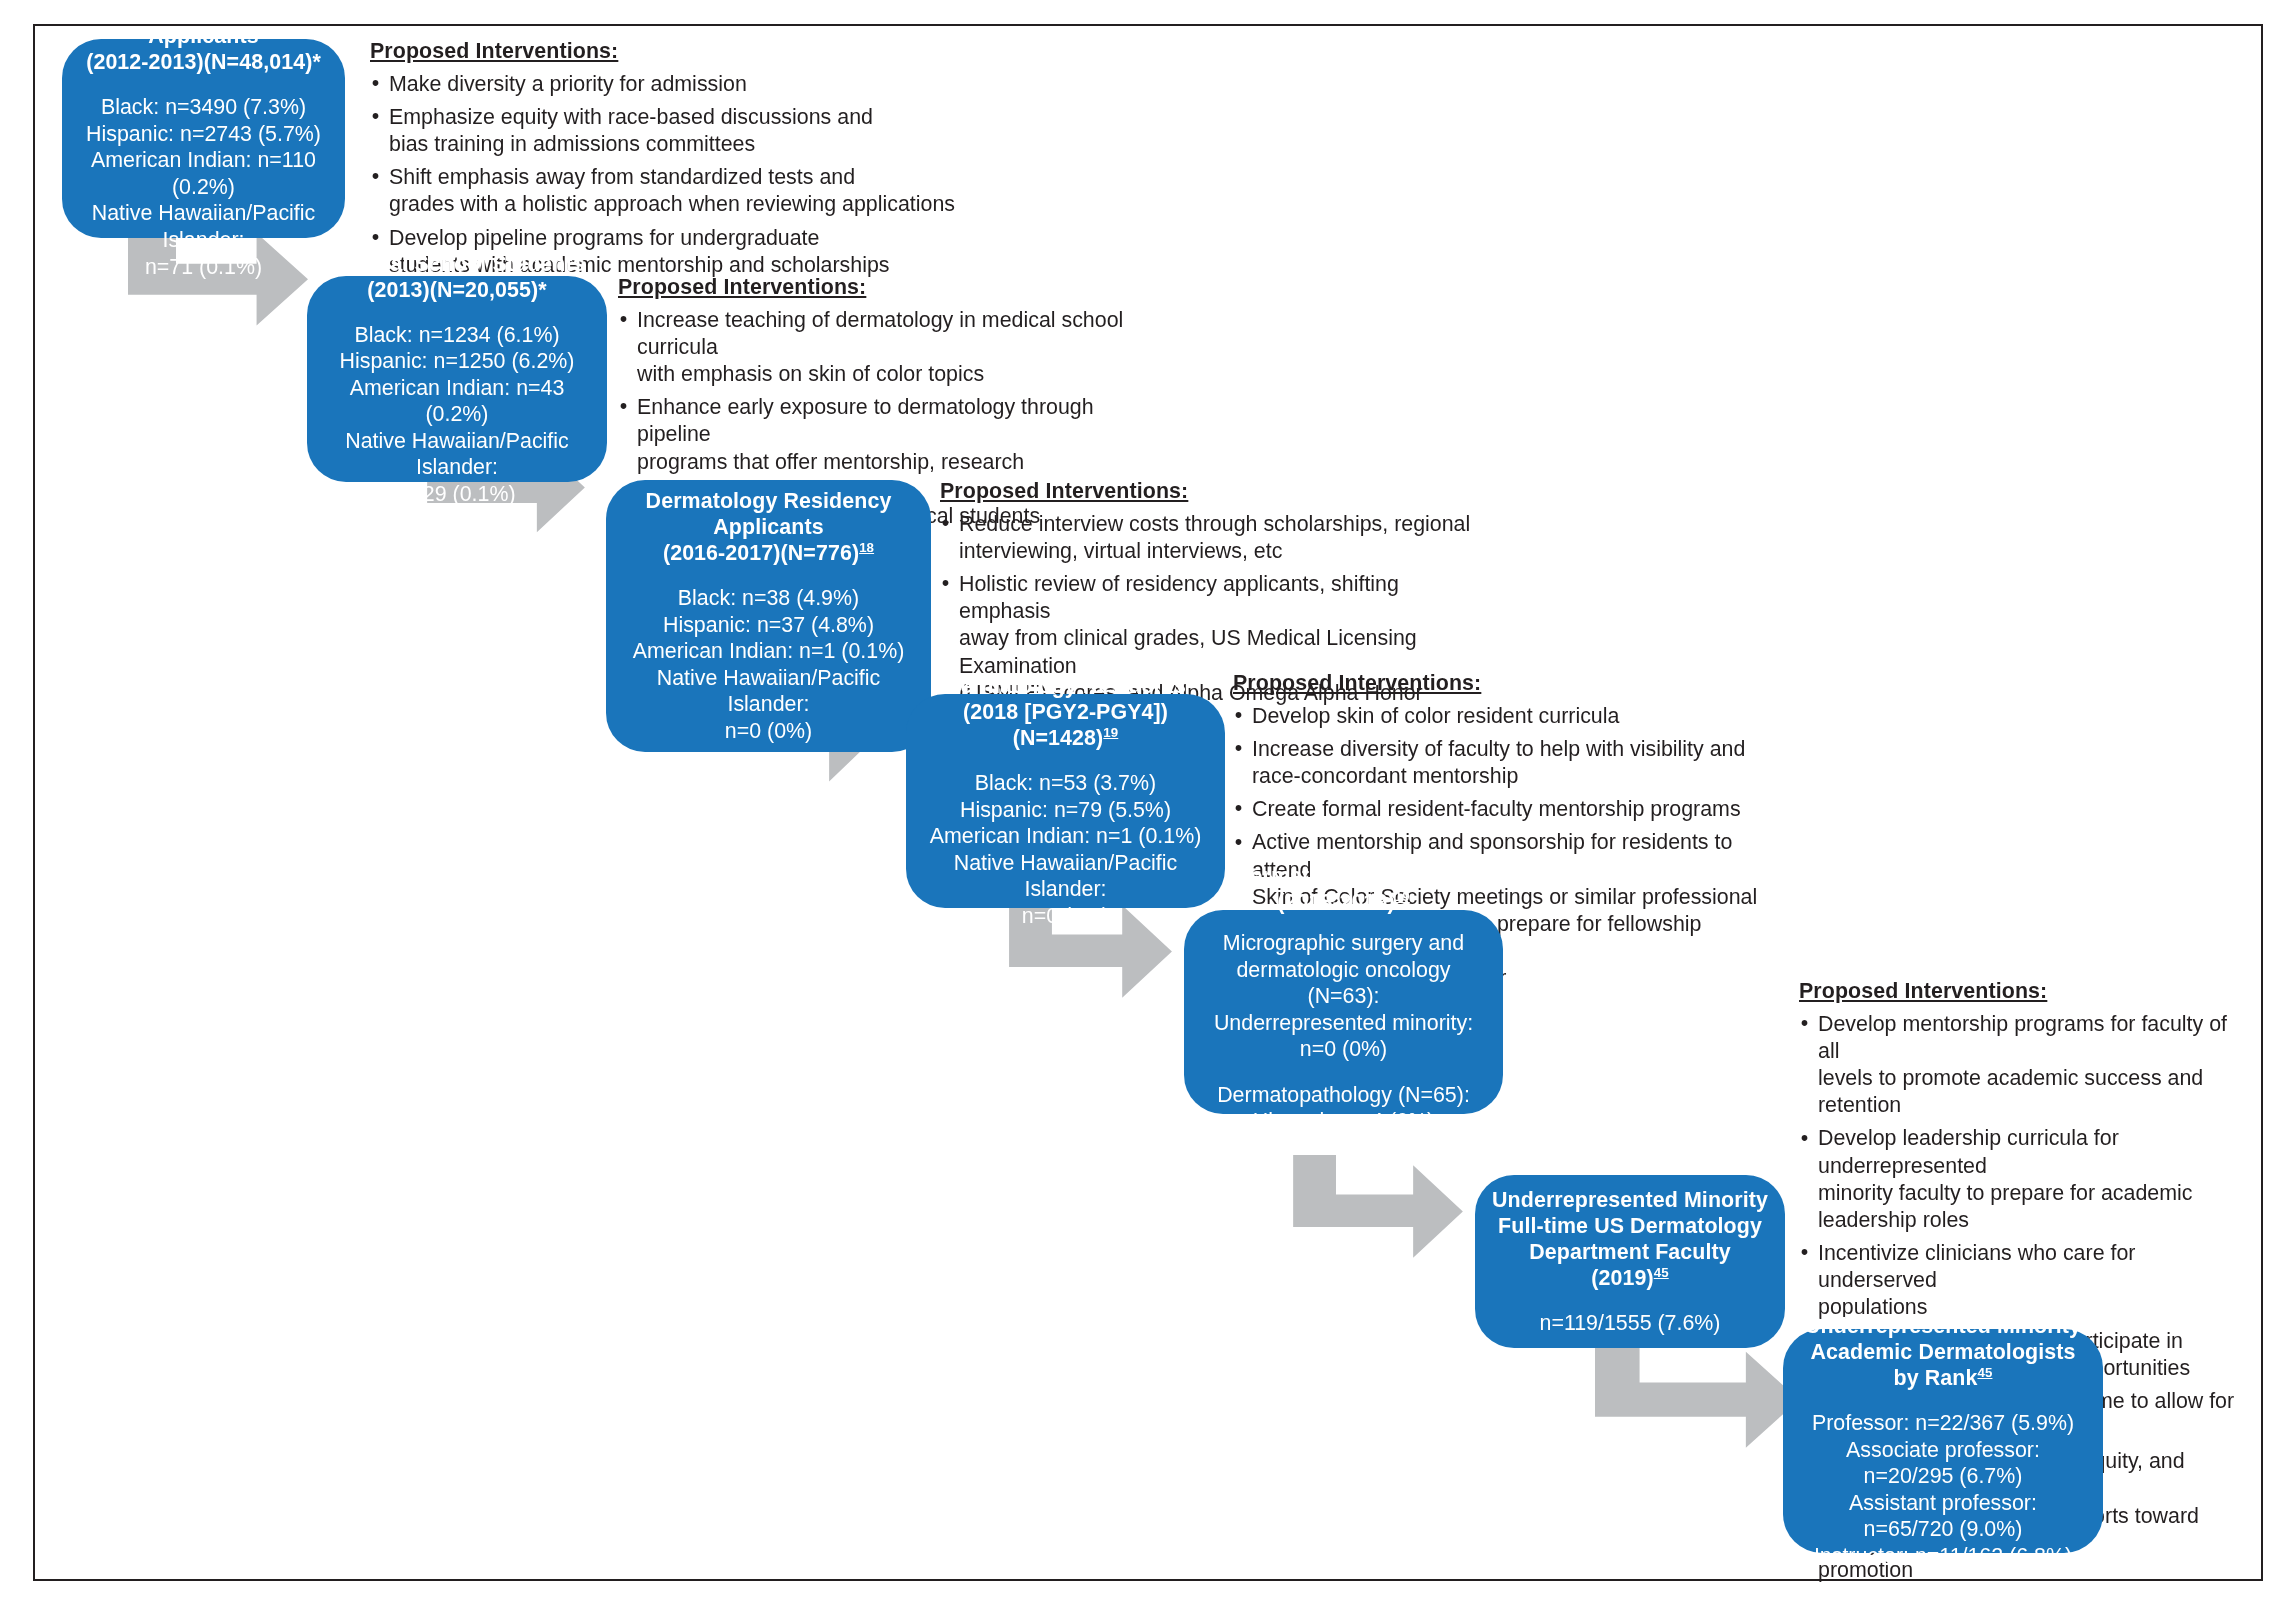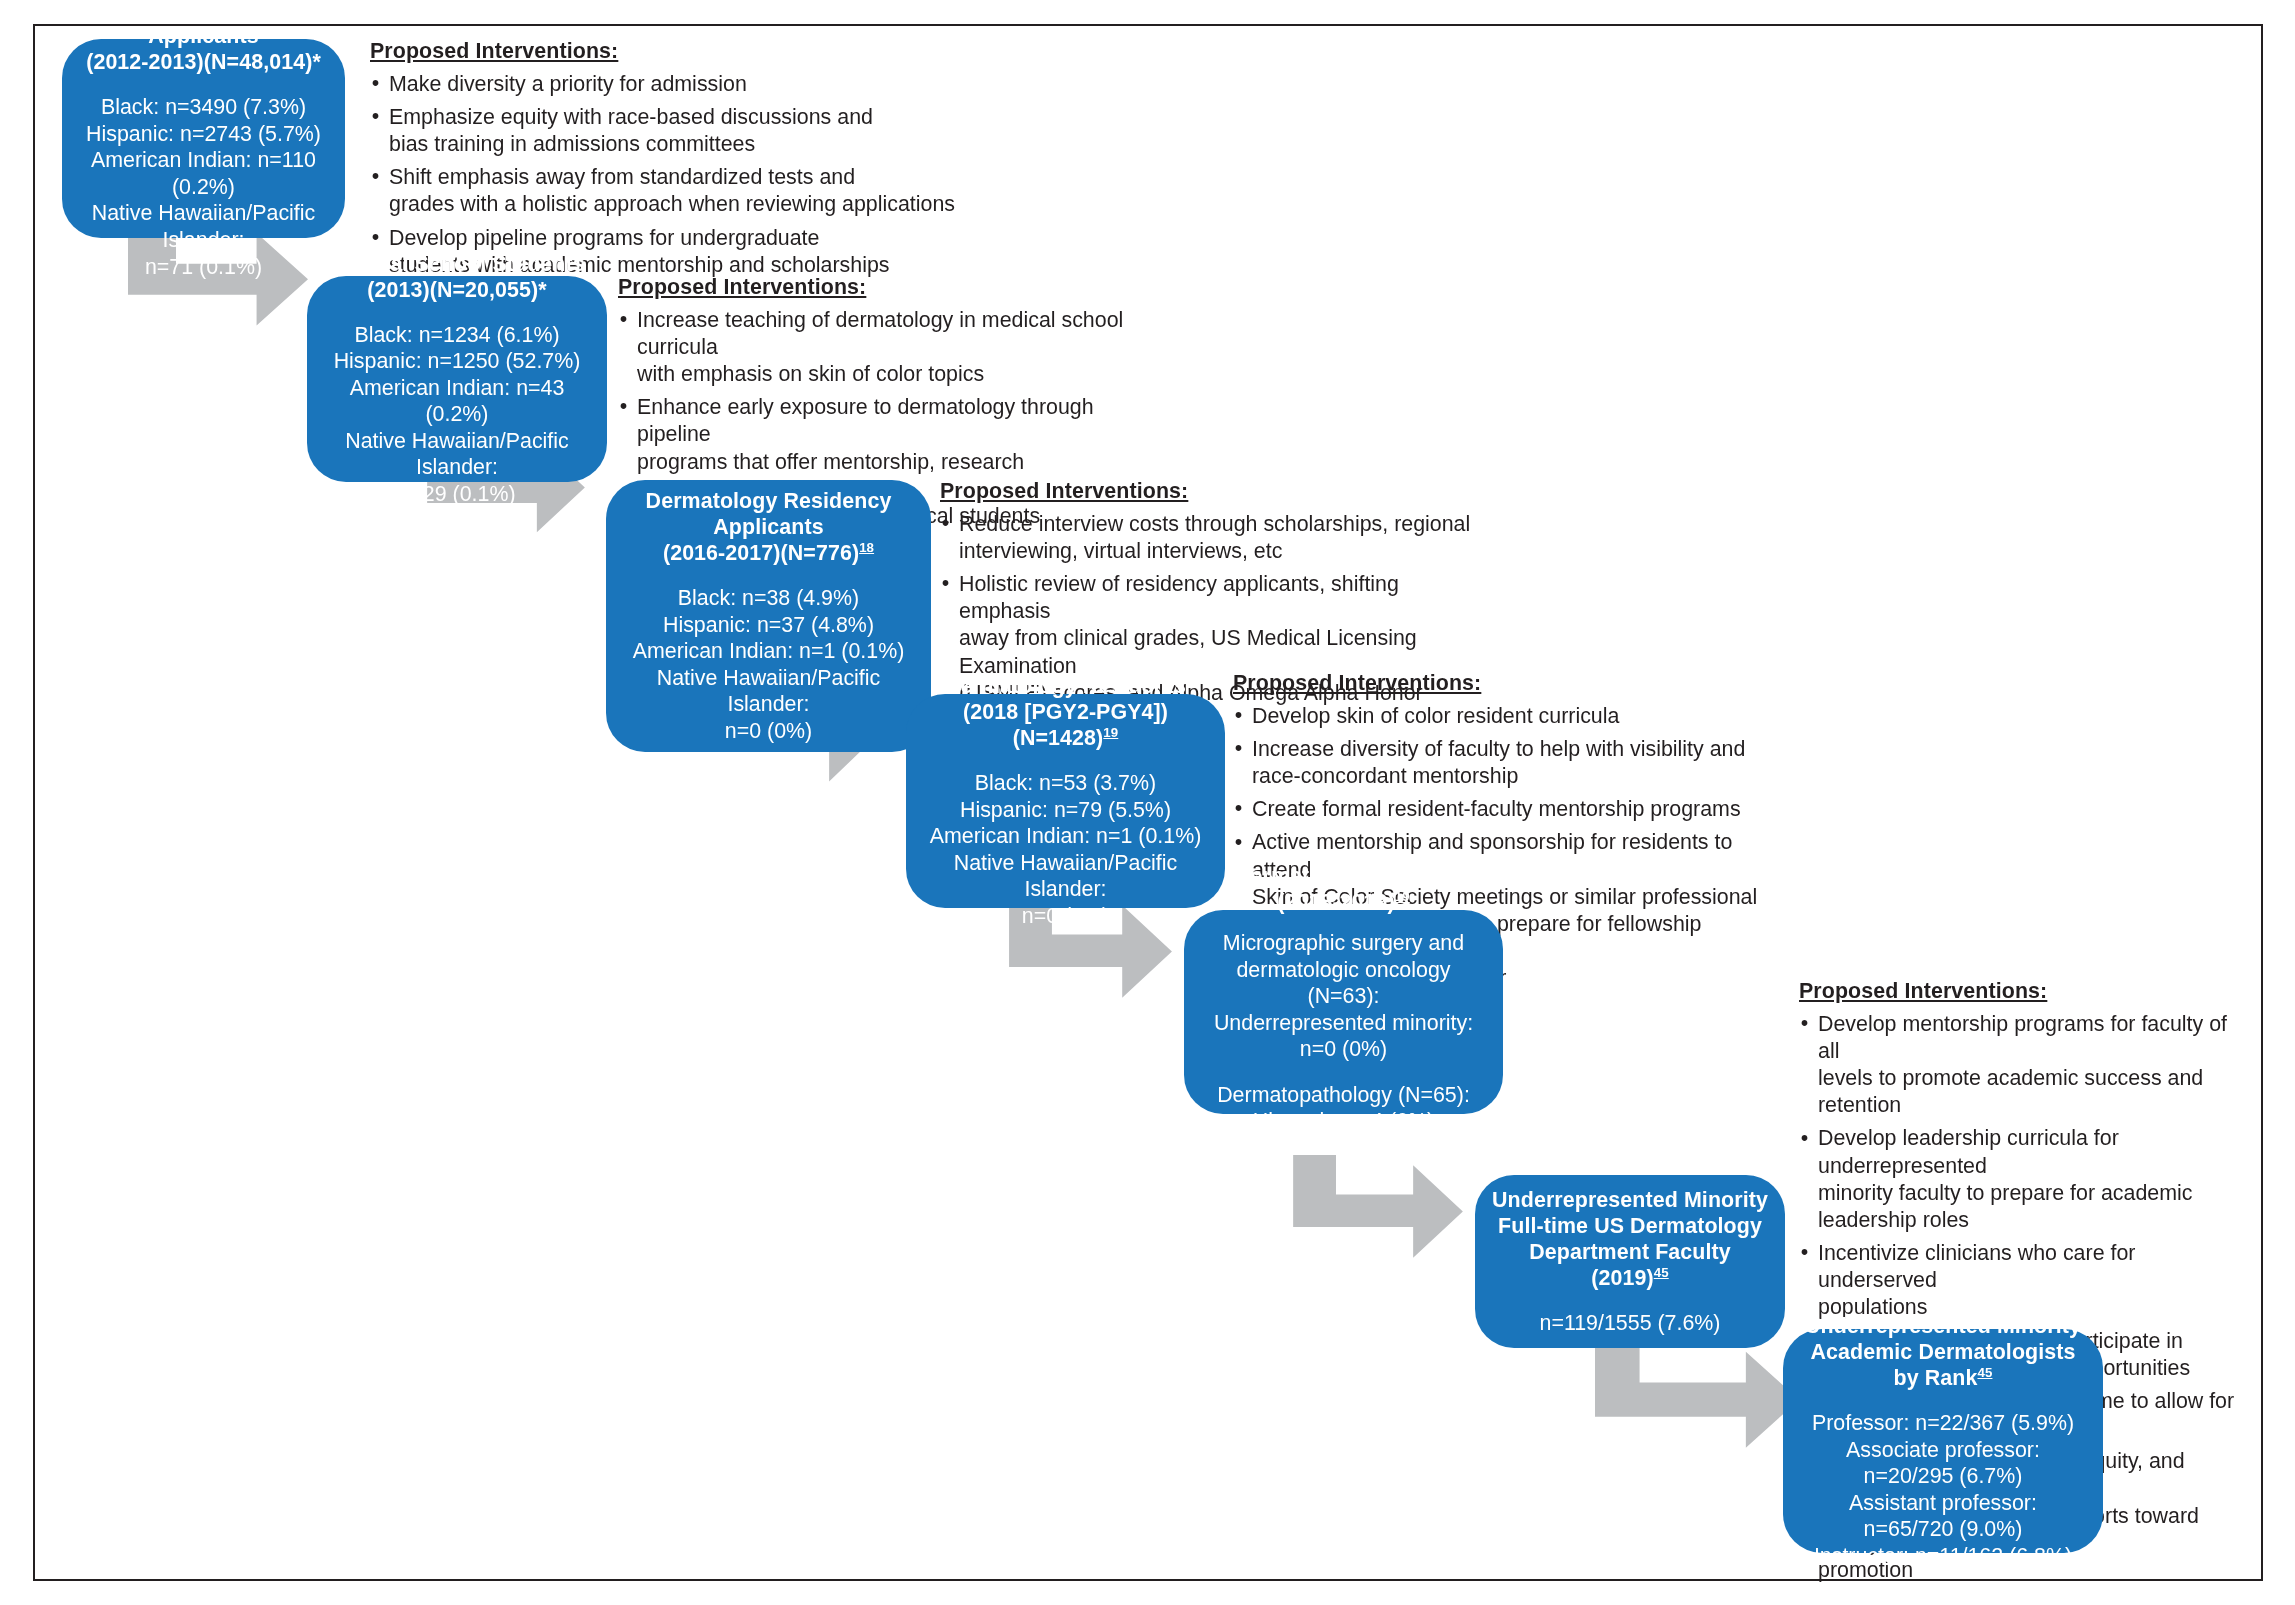--- a/index.html
+++ b/index.html
@@ -157,21 +157,21 @@
     </ul>
   </div>
 
   <div class="node" style="left:307px; top:276px; width:300px; height:206px;">
     <div class="title">
       <span>Medical School Students</span><br>
       <span>(2013)(N=20,055)*</span>
     </div>
     <div class="stats">
       <span>Black: n=1234 (6.1%)</span><br>
-      <span>Hispanic: n=1250 (52.7%)</span><br>
+      <span>Hispanic: n=1250 (6.2%)</span><br>
       <span>American Indian: n=43 (0.2%)</span><br>
       <span>Native Hawaiian/Pacific Islander:</span><br>
       <span>n=29 (0.1%)</span>
     </div>
   </div>
 
   <div class="interventions" style="left:618px; top:274px; width:514px;">
     <div class="head">Proposed Interventions:</div>
     <ul>
       <li><span>Increase teaching of dermatology in medical school curricula</span><br><span>with emphasis on skin of color topics</span></li>

